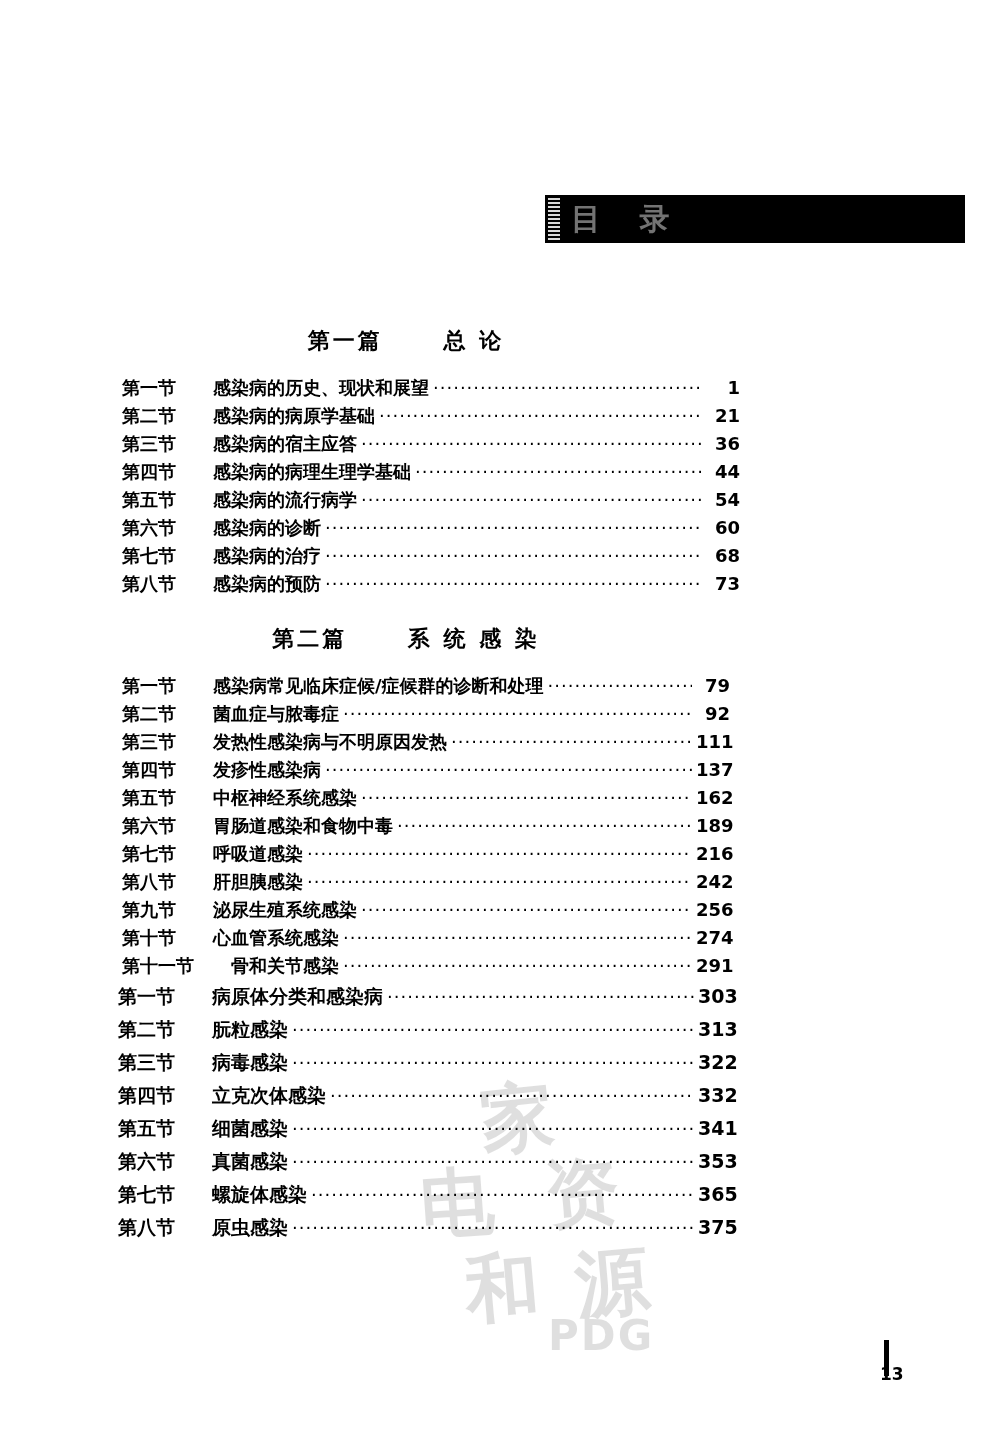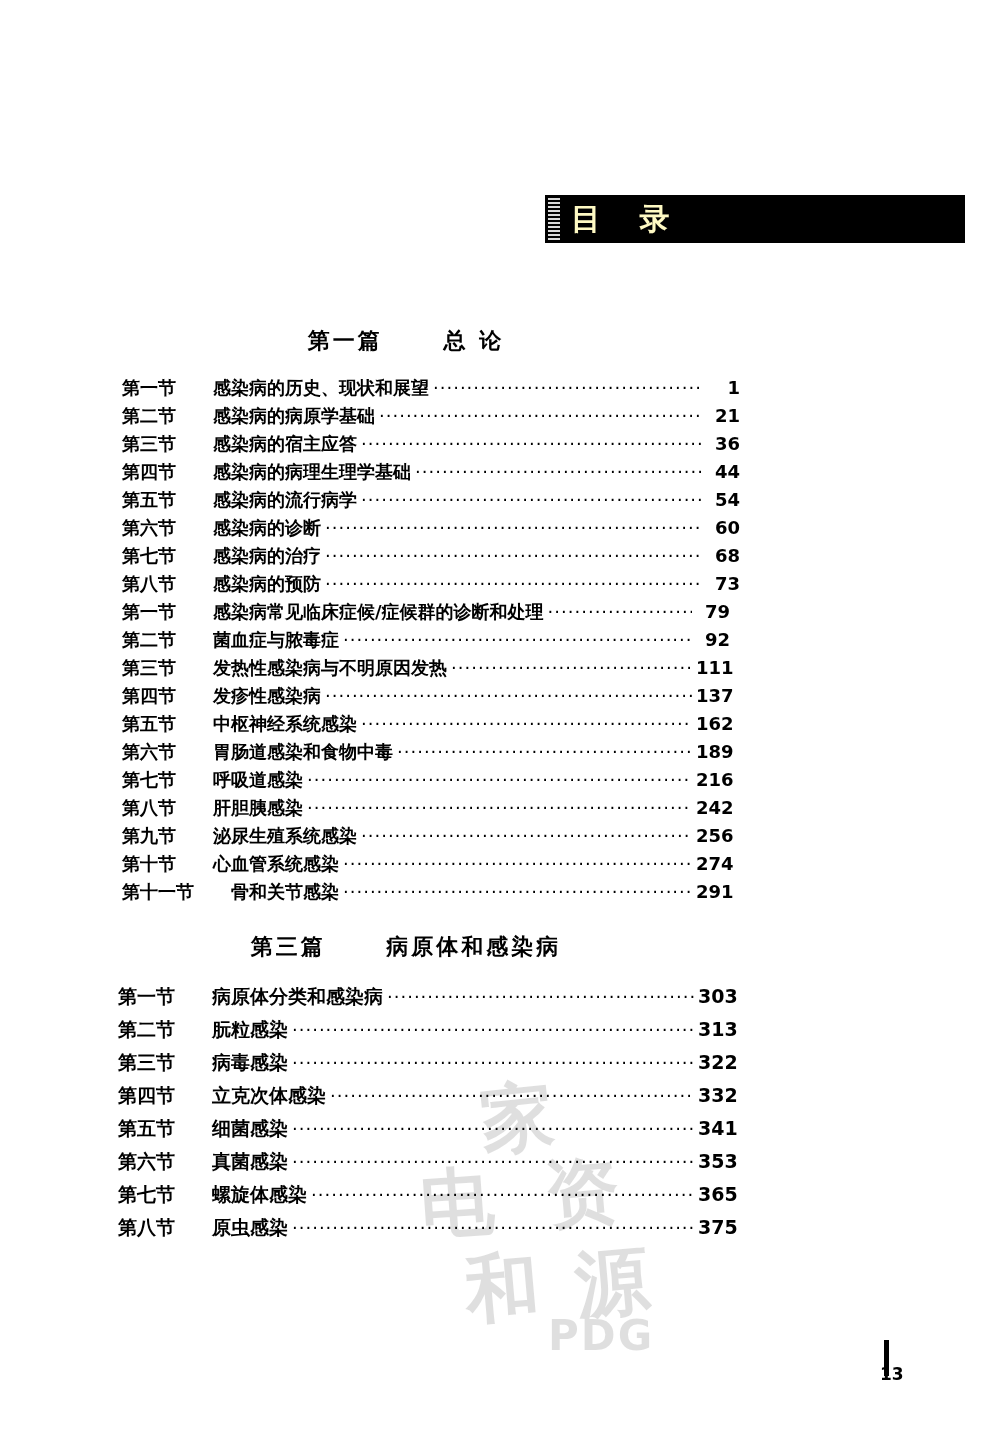--- a/index.html
+++ b/index.html
@@ -21,21 +21,21 @@
     position: absolute;
     left: 545px;
     top: 195px;
     width: 420px;
     height: 48px;
     background: #000;
     display: flex;
     align-items: center;
   }
   .header-banner .title {
-    color: #fef9c3;
+    color: #737373;
     font-size: 30px;
     font-weight: bold;
     letter-spacing: 14px;
     padding-left: 26px;
     font-family: "DejaVu Sans", "Liberation Sans", sans-serif;
     text-align: right;
   }
   .header-deco {
     position: absolute;
     left: 548px;
@@ -221,20 +221,25 @@
       <li class="toc-row">
         <span class="sec">第八节</span>
         <span class="ttl">感染病的预防</span>
         <span class="dots">························································································································</span>
         <span class="pg">73</span>
       </li>
     </ul>
   </div>
 
   <div class="sec-2">
+    <div class="part-title">
+      <span>第二篇</span>
+      <span class="sp">&nbsp;&nbsp;</span>
+      <span>系 统 感 染</span>
+    </div>
     <ul class="toc-list">
       <li class="toc-row">
         <span class="sec">第一节</span>
         <span class="ttl">感染病常见临床症候/症候群的诊断和处理</span>
         <span class="dots">························································································································</span>
         <span class="pg">79</span>
       </li>
       <li class="toc-row">
         <span class="sec">第二节</span>
         <span class="ttl">菌血症与脓毒症</span>
@@ -292,25 +297,20 @@
       <li class="toc-row">
         <span class="sec">第十一节</span>
         <span class="ttl">骨和关节感染</span>
         <span class="dots">························································································································</span>
         <span class="pg">291</span>
       </li>
     </ul>
   </div>
 
   <div class="sec-3">
-    <div class="part-title">
-      <span>第三篇</span>
-      <span class="sp">&nbsp;&nbsp;</span>
-      <span>病原体和感染病</span>
-    </div>
     <ul class="toc-list">
       <li class="toc-row">
         <span class="sec">第一节</span>
         <span class="ttl">病原体分类和感染病</span>
         <span class="dots">························································································································</span>
         <span class="pg">303</span>
       </li>
       <li class="toc-row">
         <span class="sec">第二节</span>
         <span class="ttl">朊粒感染</span>

